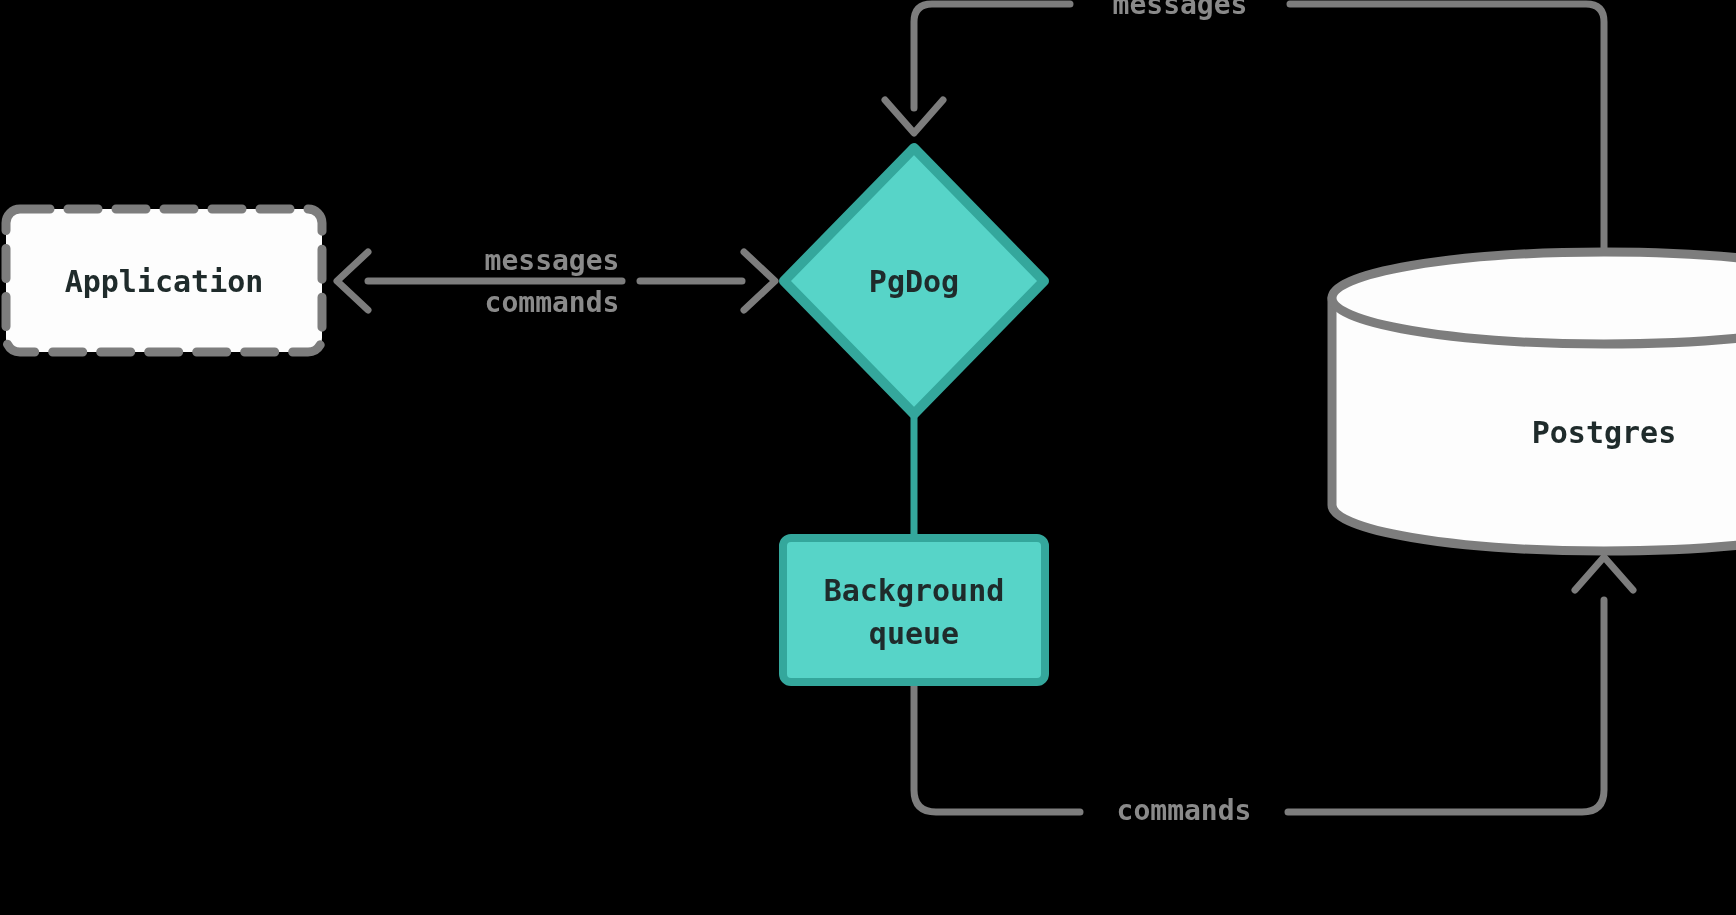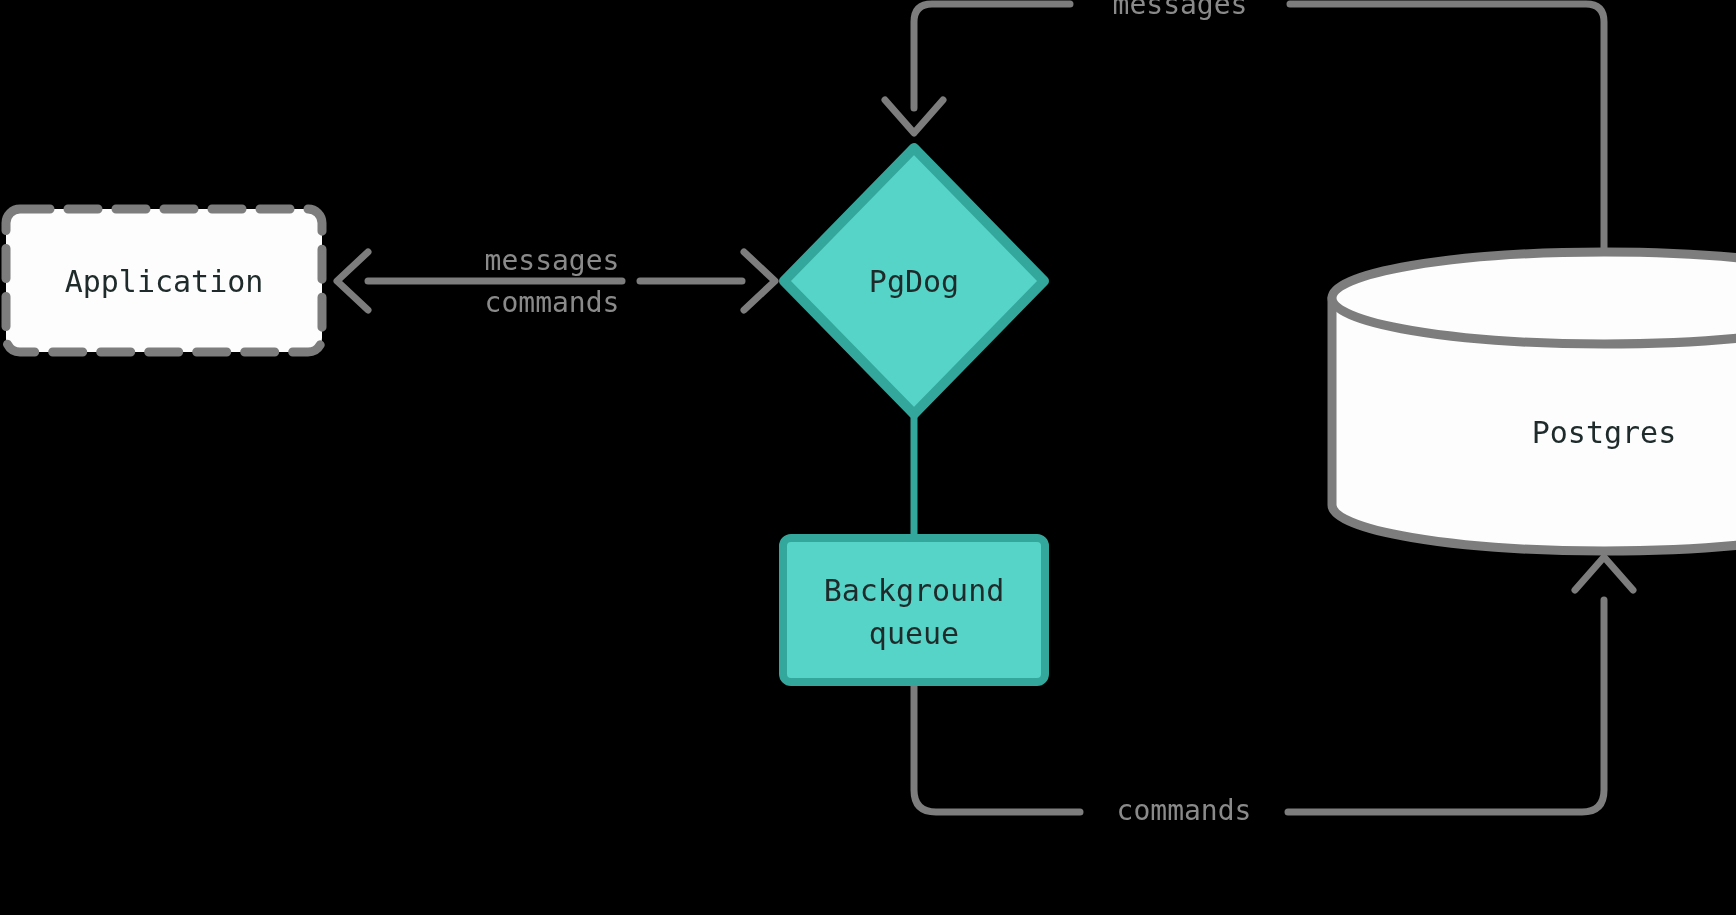--- a/index.html
+++ b/index.html
@@ -11,20 +11,21 @@
     width: 1736px;
     height: 915px;
     overflow: hidden;
     font-family: "DejaVu Sans Mono", "Liberation Mono", monospace;
   }
   #diagram-root {
     position: relative;
     width: 1736px;
     height: 901px;
     background: #000000;
+    font-weight: bold;
   }
   svg.diagram-canvas {
     position: absolute;
     left: 0;
     top: 0;
     width: 1736px;
     height: 915px;
     display: block;
   }
   .node-label {

